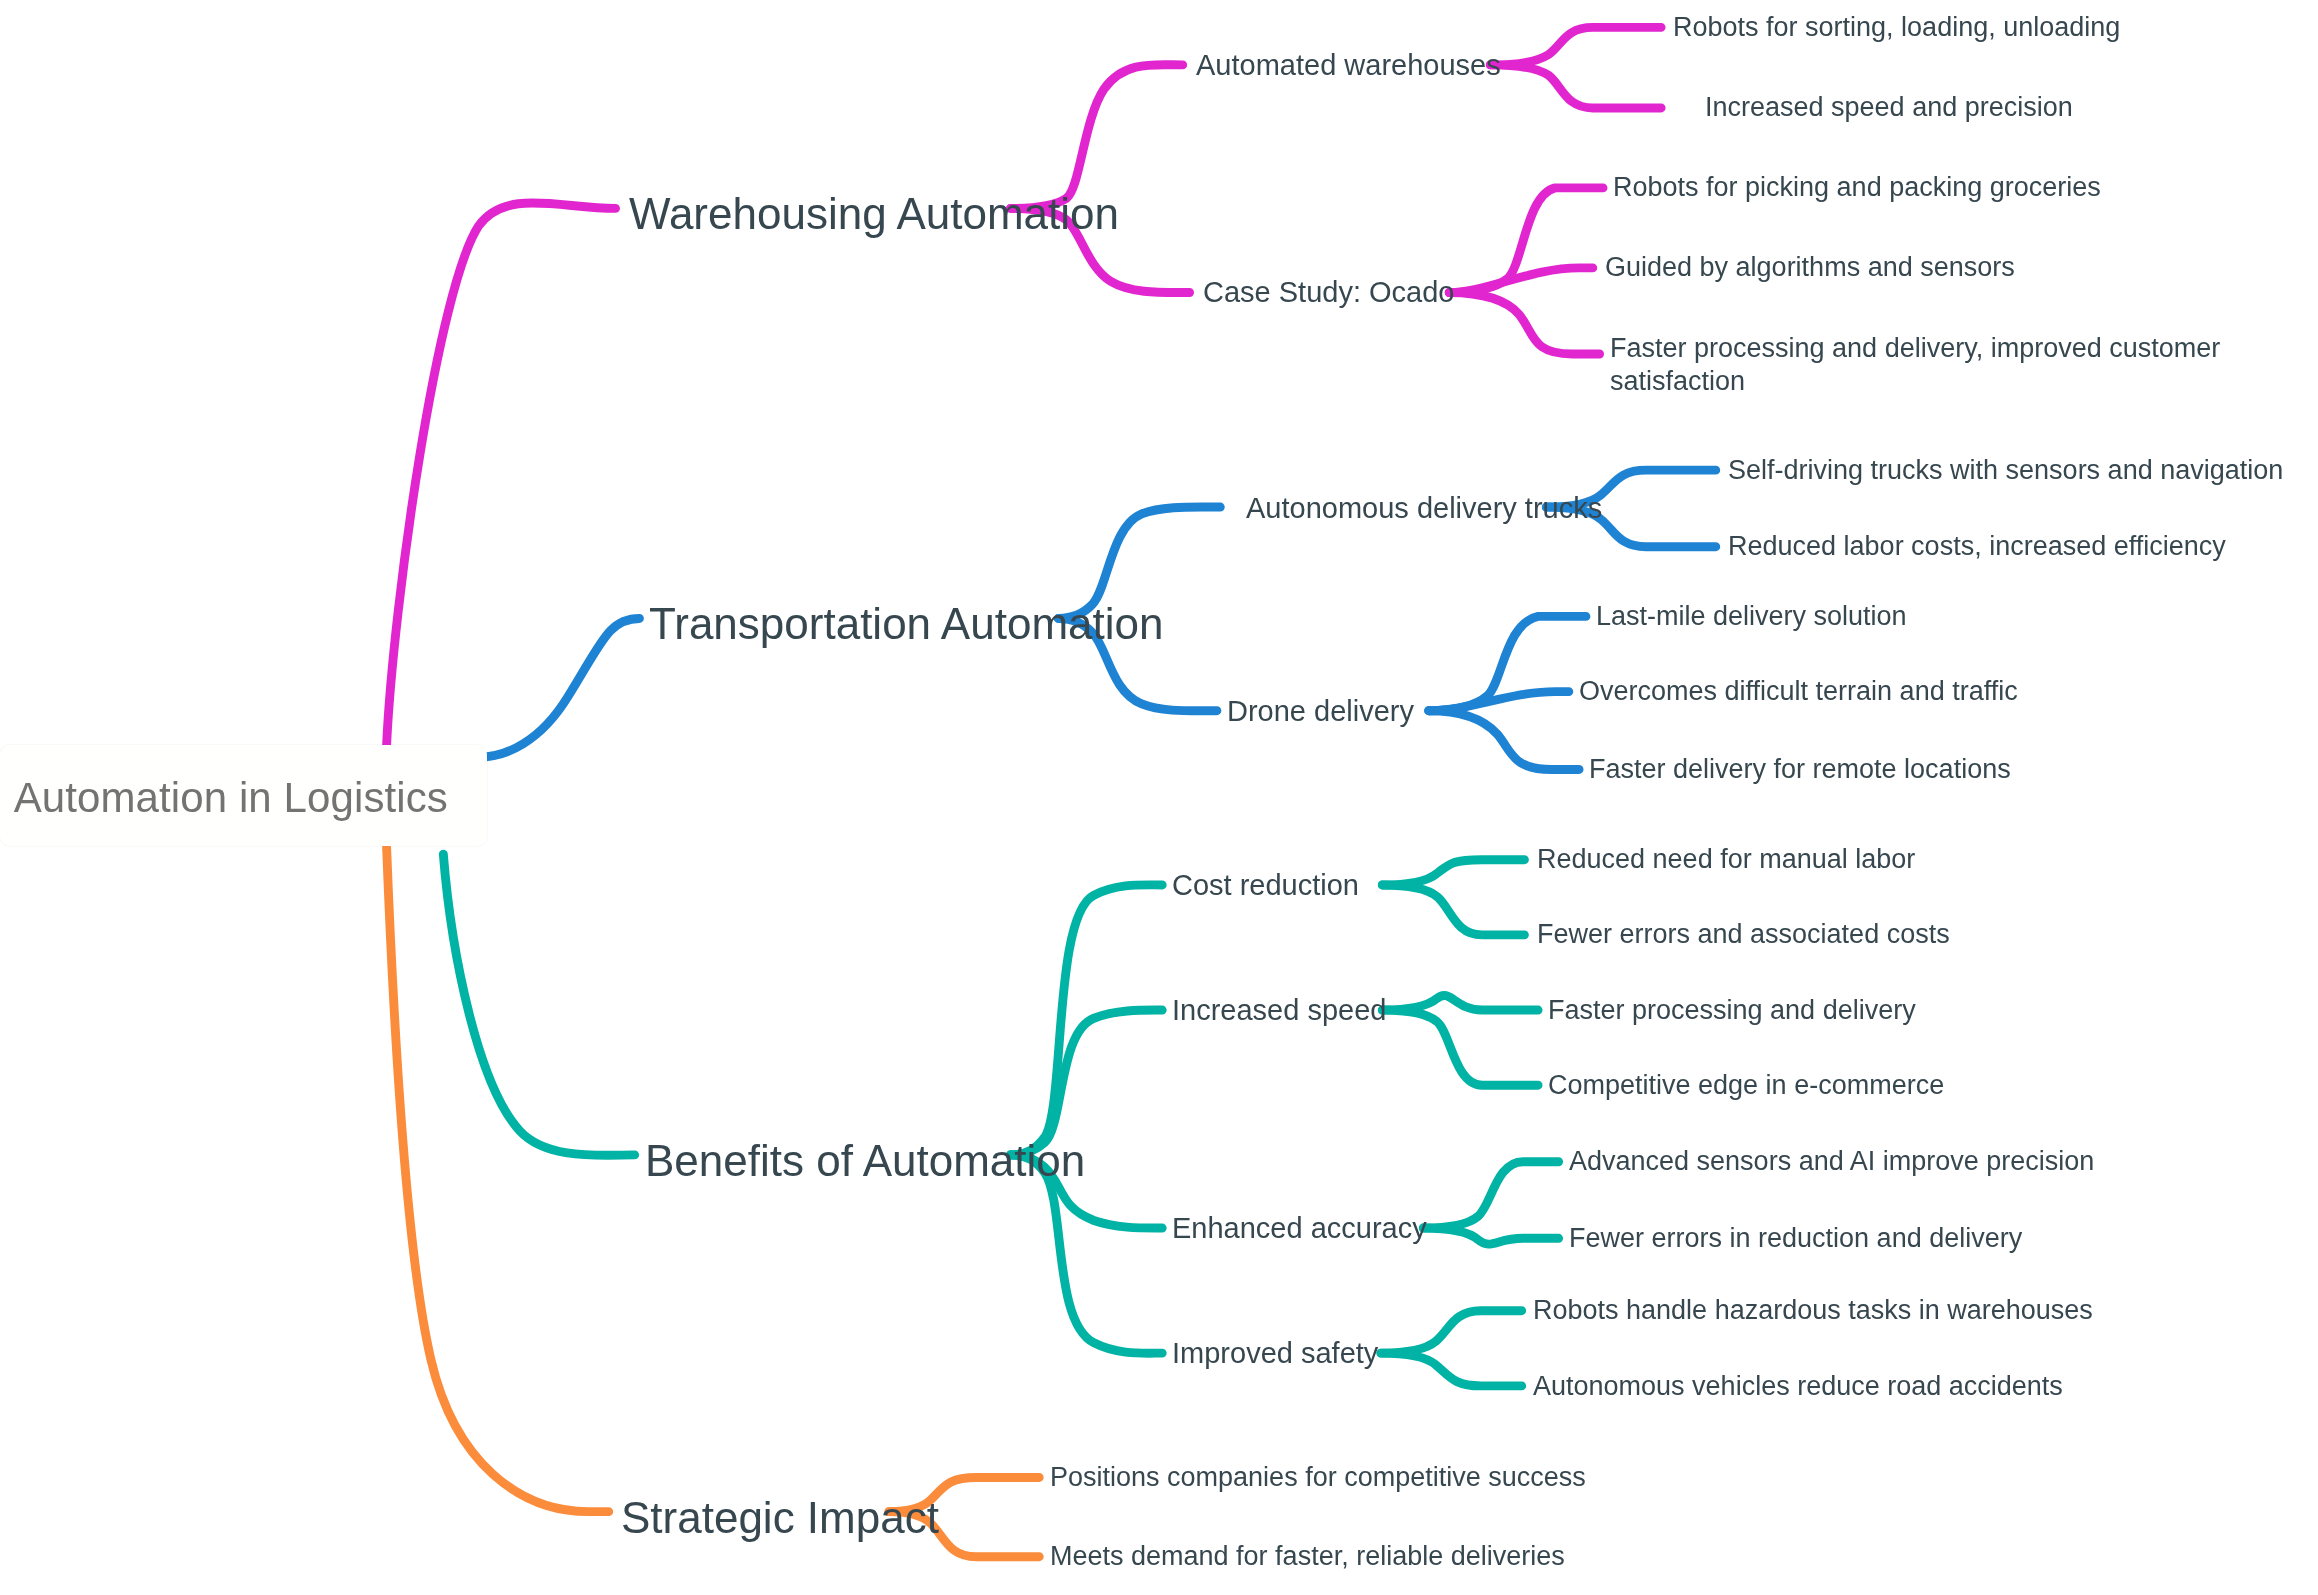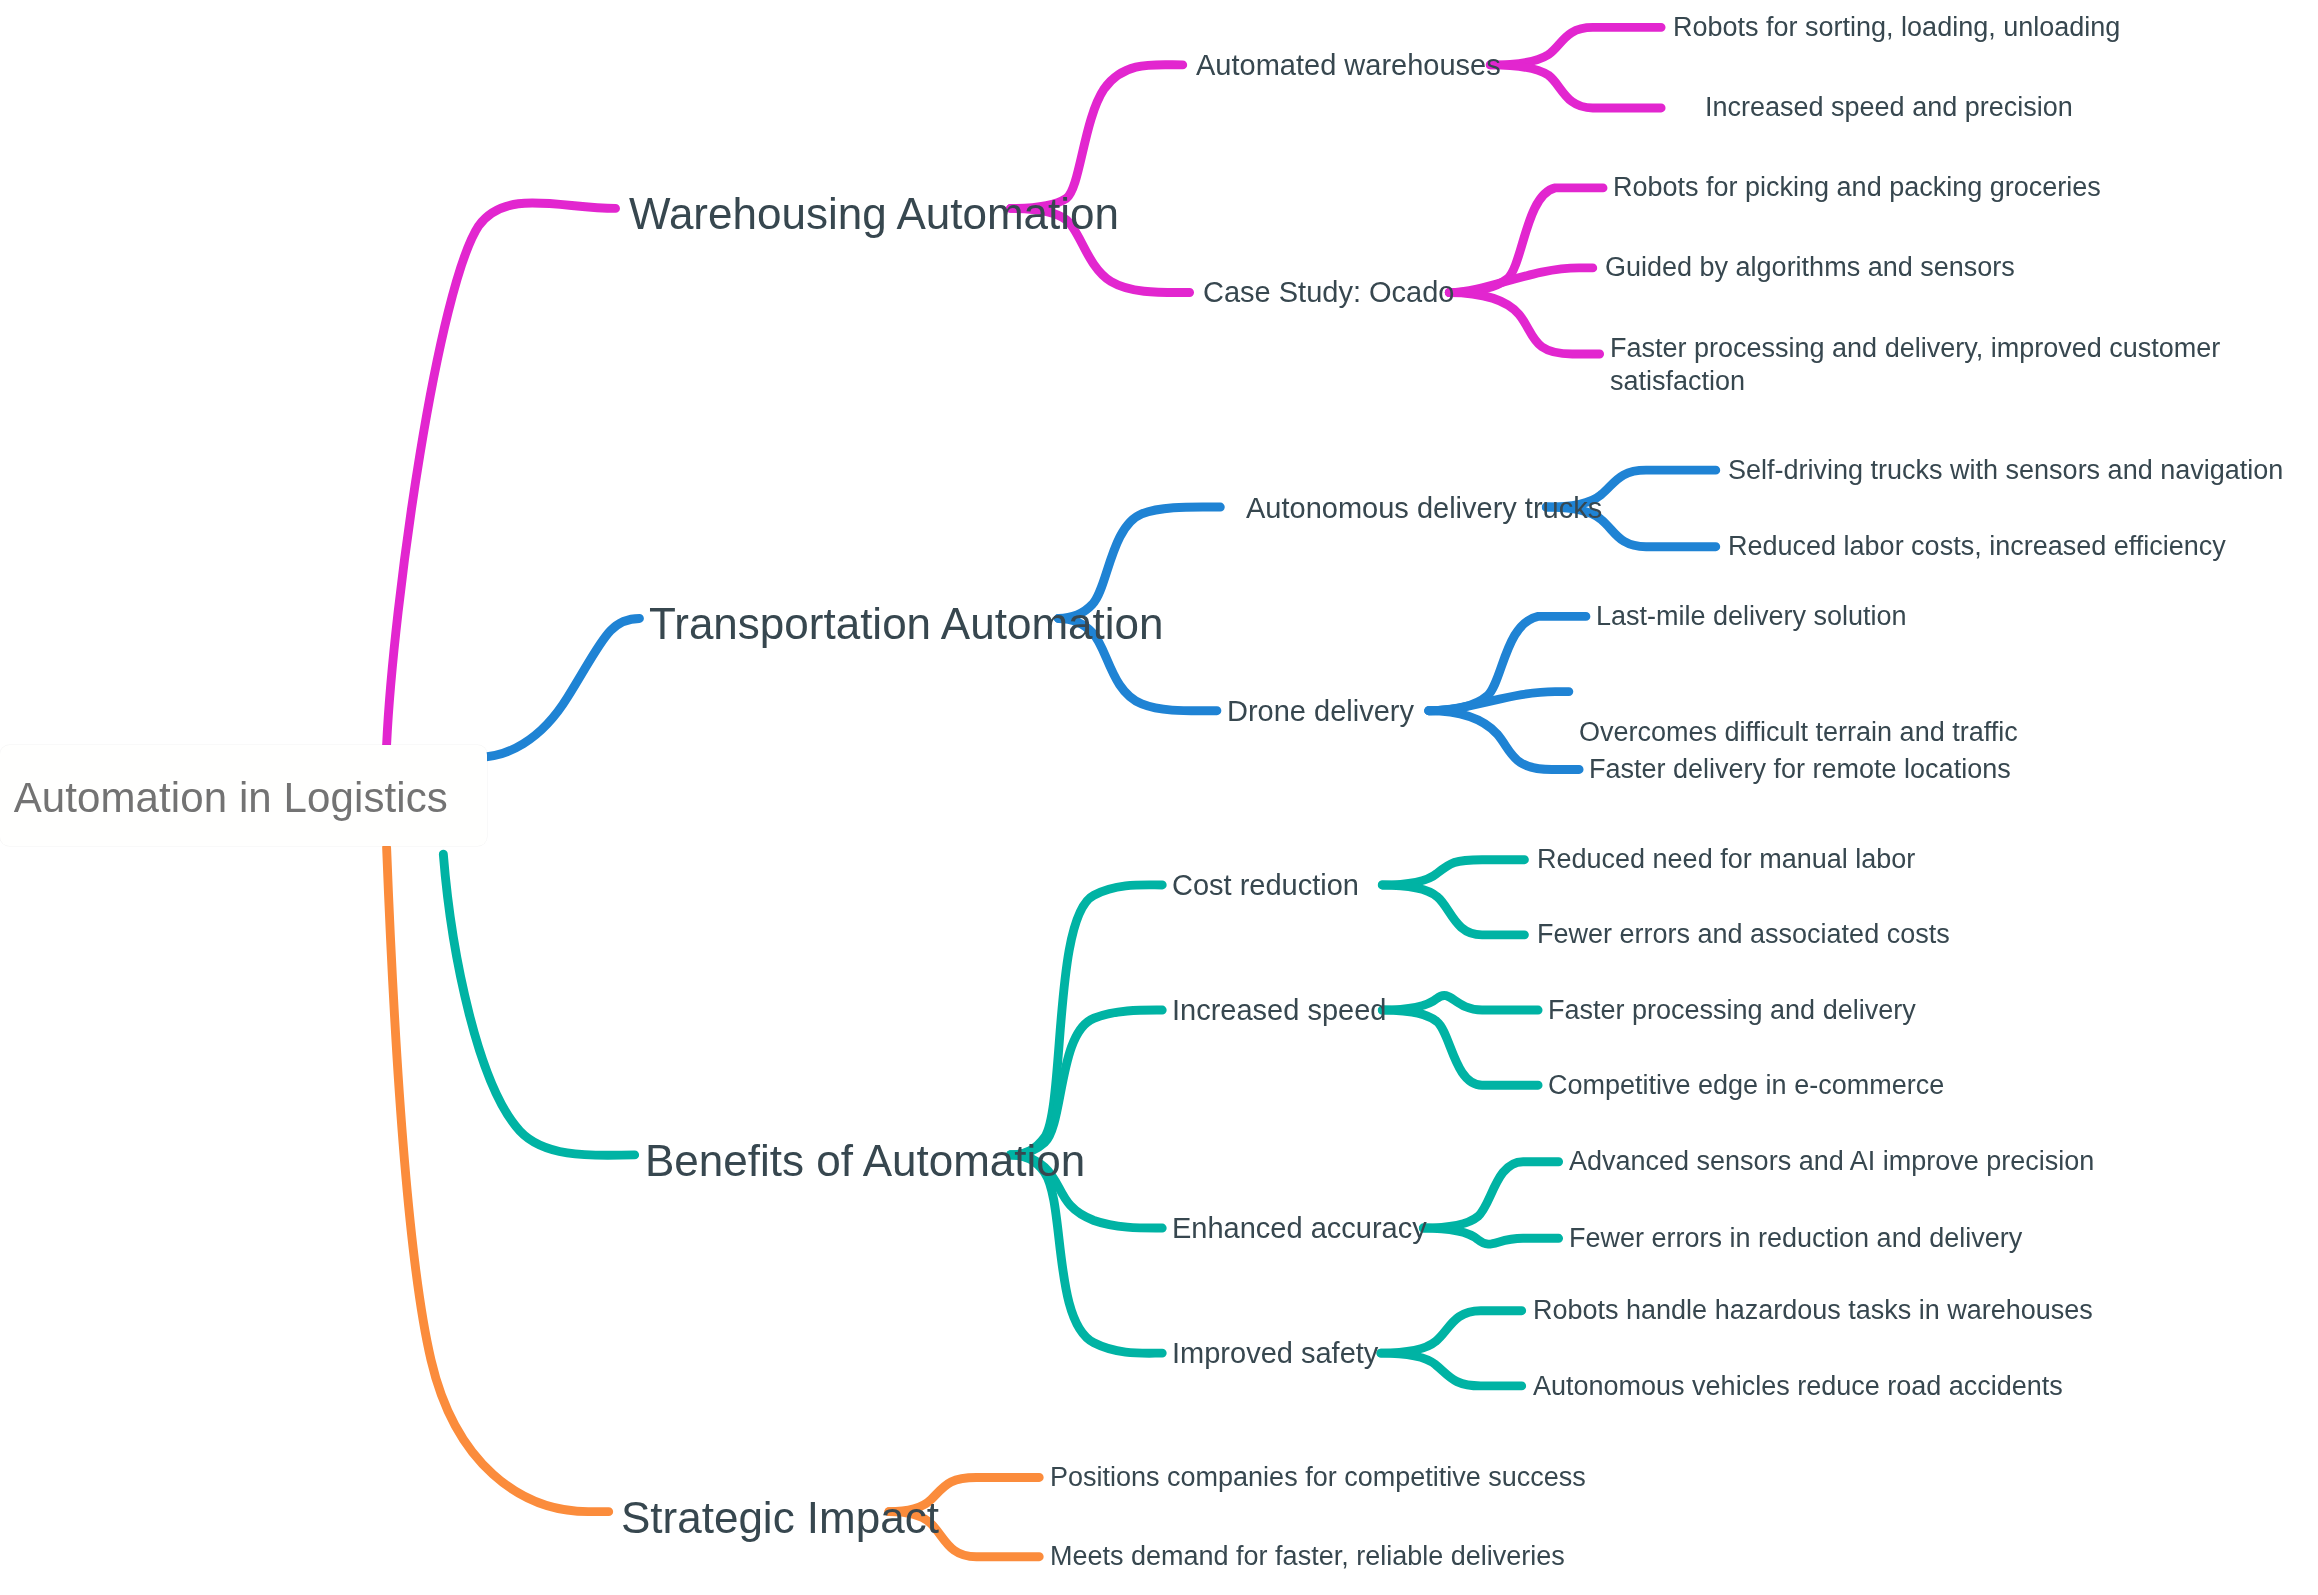--- a/index.html
+++ b/index.html
@@ -92,21 +92,21 @@
   <div class="node lvl3 wrap" style="left:1610px;top:332px;width:670px;">Faster processing and delivery, improved customer satisfaction</div>
 
   <div class="node lvl1" style="left:649px;top:598px;">Transportation Automation</div>
 
   <div class="node lvl2" style="left:1230px;top:491px;margin-left:16px;">Autonomous delivery trucks</div>
   <div class="node lvl3" style="left:1728px;top:455px;">Self-driving trucks with sensors and navigation</div>
   <div class="node lvl3" style="left:1728px;top:531px;">Reduced labor costs, increased efficiency</div>
 
   <div class="node lvl2" style="left:1227px;top:694px;">Drone delivery</div>
   <div class="node lvl3" style="left:1596px;top:601px;text-align:right;">Last-mile delivery solution</div>
-  <div class="node lvl3" style="left:1579px;top:676px;margin-top:41px;">Overcomes difficult terrain and traffic</div>
+  <div class="node lvl3" style="left:1579px;top:676px;">Overcomes difficult terrain and traffic</div>
   <div class="node lvl3" style="left:1589px;top:754px;text-align:center;">Faster delivery for remote locations</div>
 
   <div class="node lvl1" style="left:645px;top:1135px;">Benefits of Automation</div>
 
   <div class="node lvl2" style="left:1172px;top:868px;">Cost reduction</div>
   <div class="node lvl3" style="left:1537px;top:844px;">Reduced need for manual labor</div>
   <div class="node lvl3" style="left:1537px;top:919px;">Fewer errors and associated costs</div>
 
   <div class="node lvl2" style="left:1172px;top:993px;">Increased speed</div>
   <div class="node lvl3" style="left:1548px;top:995px;">Faster processing and delivery</div>

